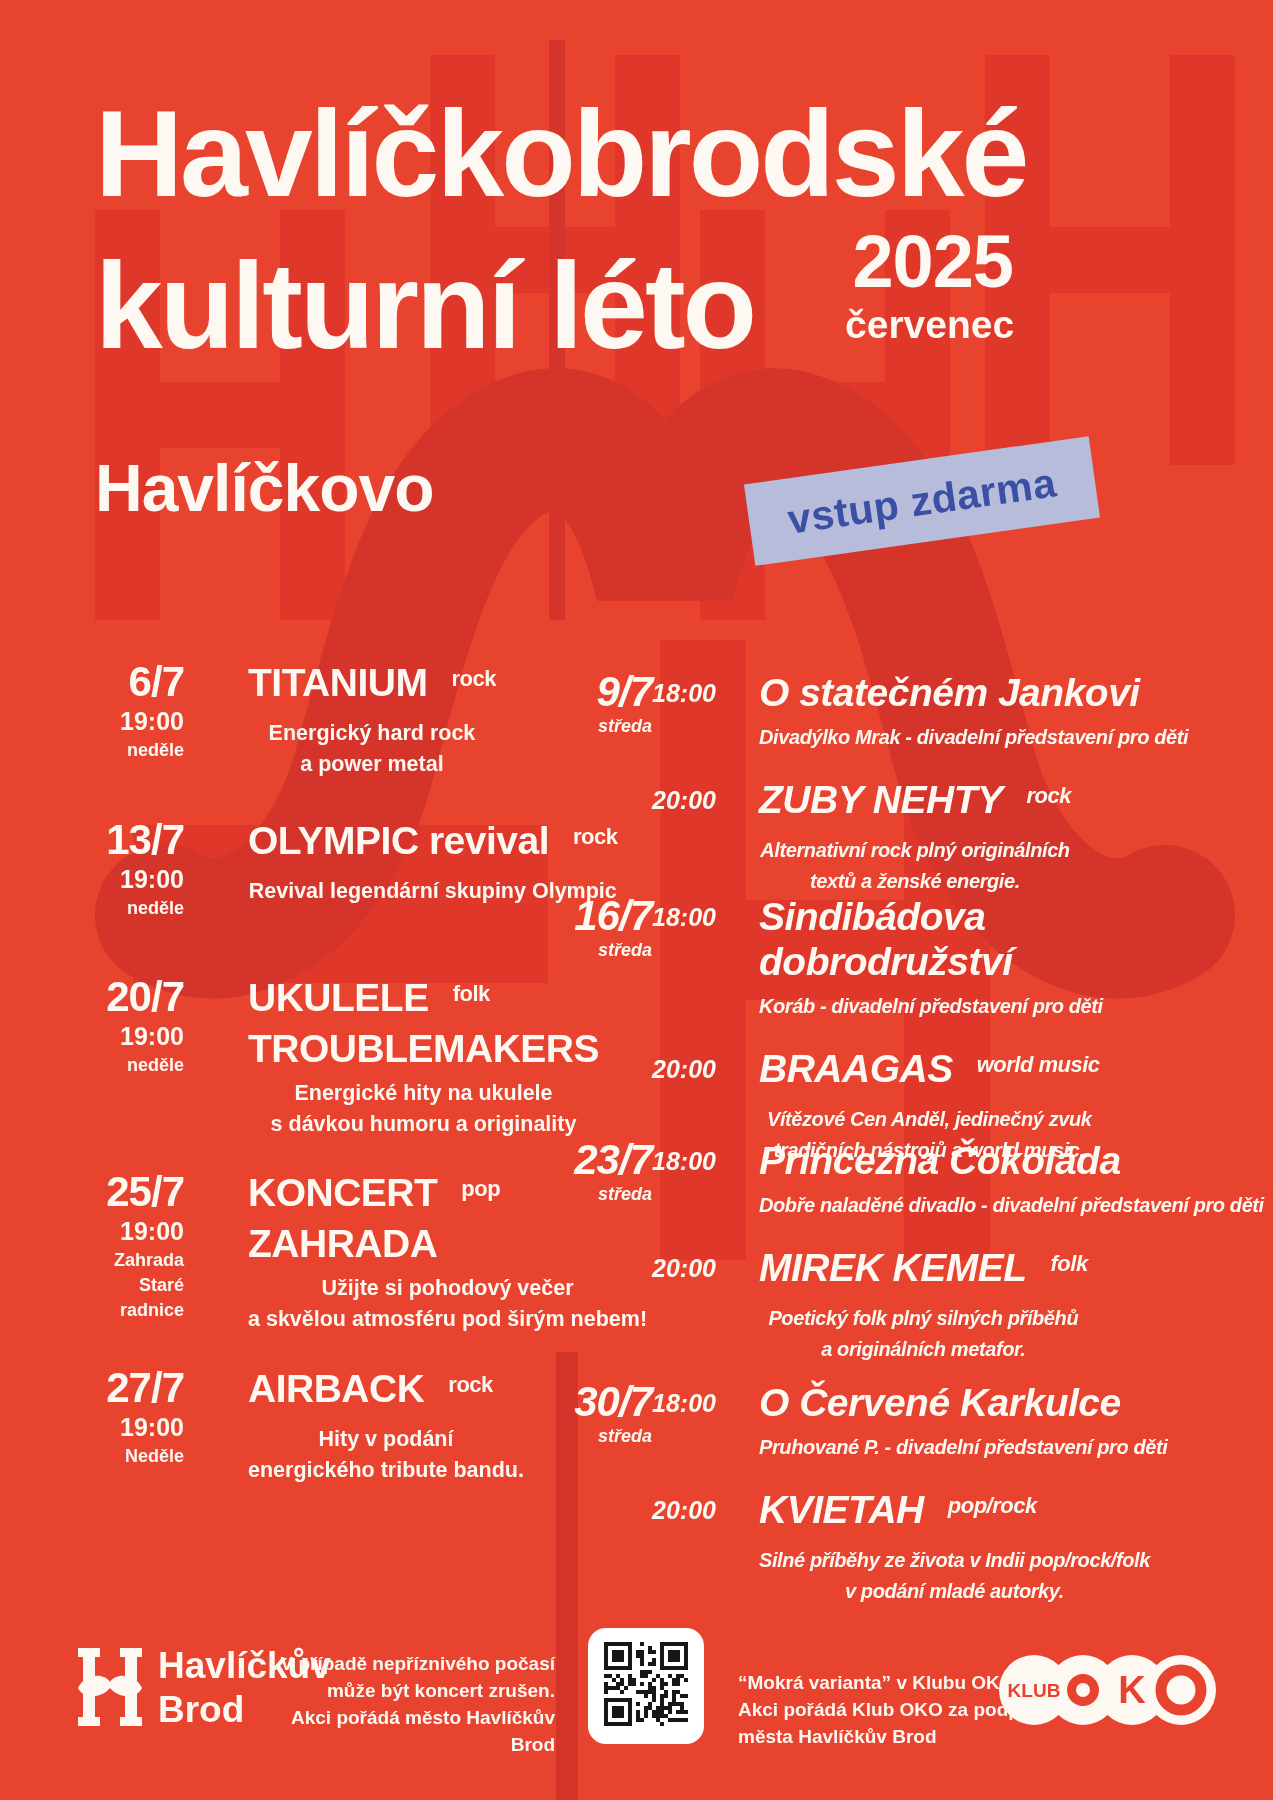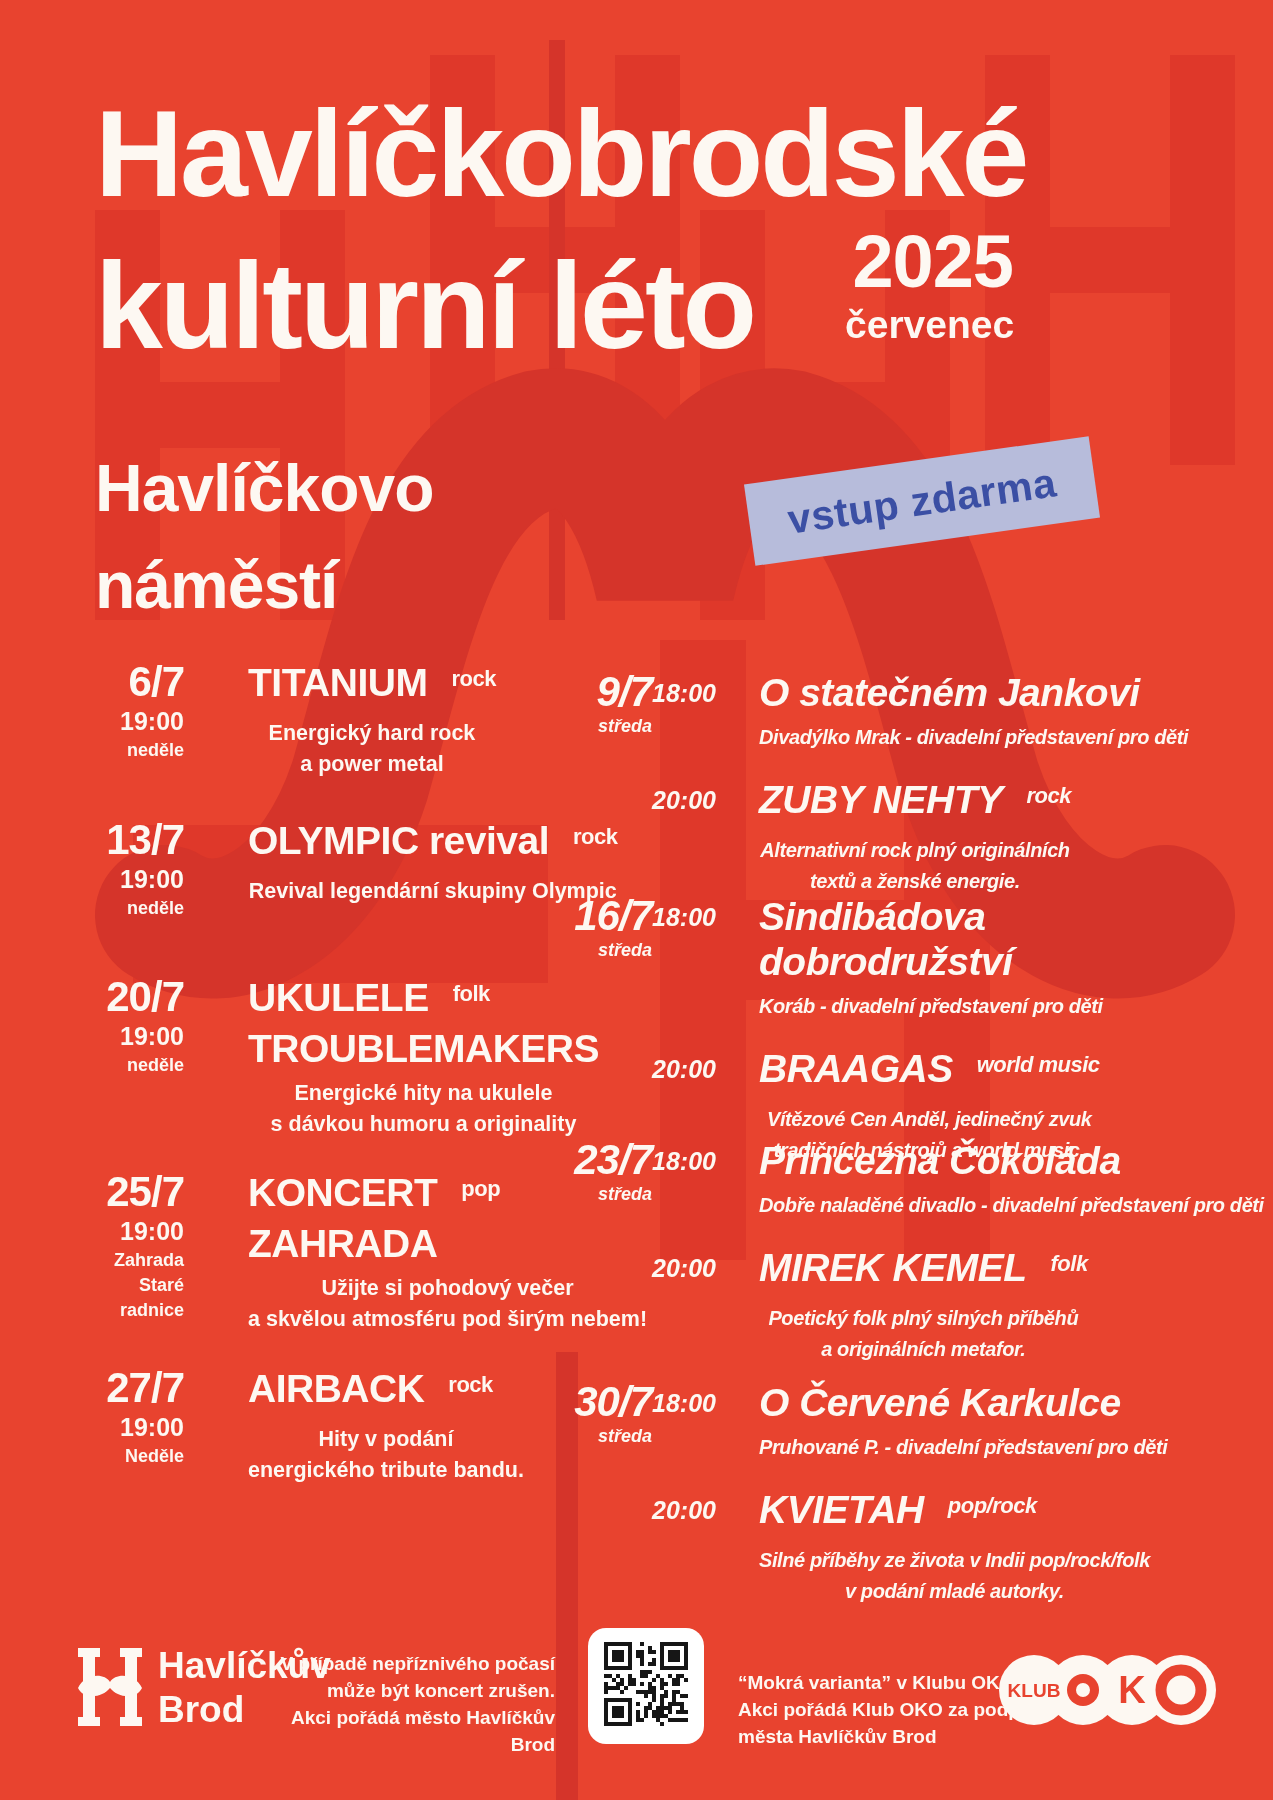--- a/index.html
+++ b/index.html
@@ -90,21 +90,20 @@
   <div class="title-main">
     <div>Havlíčkobrodské</div>
     <div>kulturní léto</div>
   </div>
   <div class="year-block">
     <div class="year">2025</div>
     <div class="month">červenec</div>
   </div>
   <div class="venue">
     <div>Havlíčkovo</div>
-    <div>náměstí</div>
   </div>
   <div class="banner">
     <span>vstup zdarma</span>
   </div>
 
   <div class="l-event le1">
     <div class="l-date">
       <div class="date">6/7</div>
       <div class="time">19:00</div>
       <div class="sub">neděle</div>

